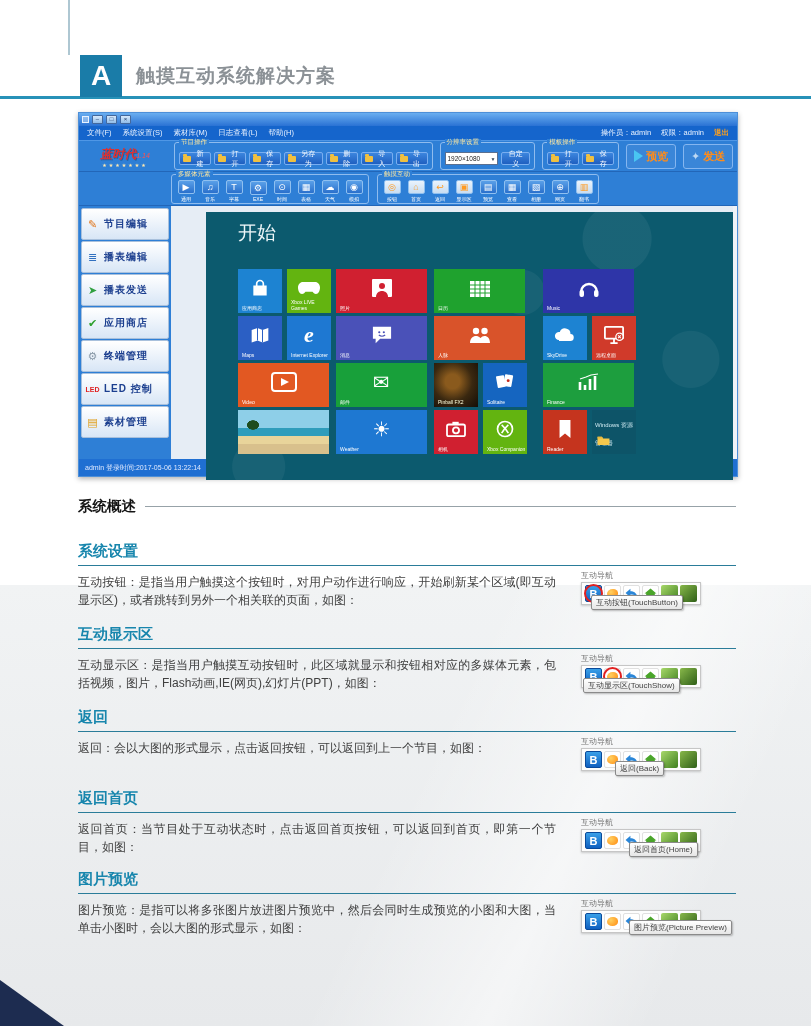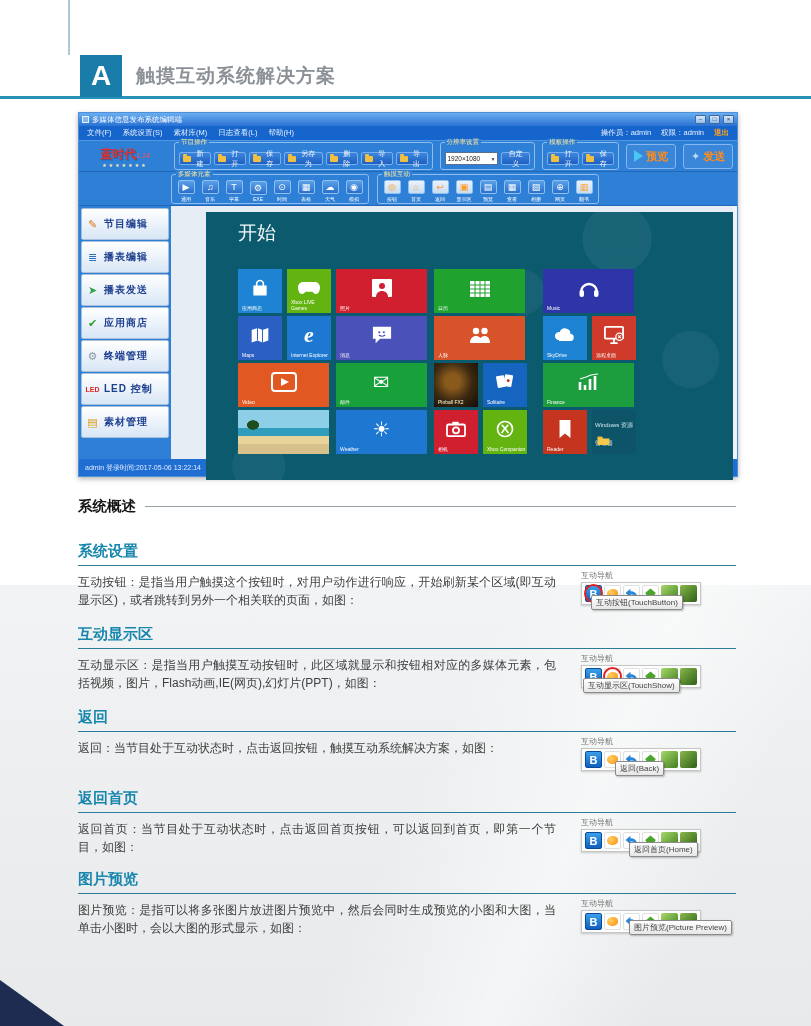--- a/index.html
+++ b/index.html
@@ -29,21 +29,21 @@
   .tb-title{font-size:7.5px;color:#fff;flex:1;white-space:nowrap;}
   .tb-btn{width:11px;height:9px;background:linear-gradient(#d8e9fb,#8fbce8);border:1px solid #44689c;
     border-radius:1px;font-size:6px;line-height:7px;text-align:center;color:#17305c;box-sizing:border-box;}
   .menubar{height:14px;background:#1565cc;display:flex;align-items:center;padding:0 8px;gap:11px;
     font-size:7.5px;color:#e8f1ff;flex:0 0 auto;}
   .menu-right{margin-left:auto;display:flex;gap:10px;align-items:center;}
   .menu-exit{color:#ffa01e;font-weight:bold;}
   .toolbar1{height:32px;display:flex;align-items:center;gap:7px;padding:1px 4px;flex:0 0 auto;
     border-top:1px solid #4f97e6;border-bottom:1px solid #2266b8;box-sizing:border-box;}
   .logo{width:84px;flex:0 0 auto;text-align:center;line-height:1;}
-  .logo-text{color:#e03030;font-size:12px;font-weight:bold;text-shadow:1px 1px 0 rgba(0,0,0,.25);}
+  .logo-text{color:#e03030;font-size:12px;font-weight:bold;font-style:italic;text-shadow:1px 1px 0 rgba(0,0,0,.25);}
   .logo-ver{color:#ff5050;font-size:7px;font-style:italic;}
   .logo-stars{font-size:5px;color:#ffe9b0;letter-spacing:2px;margin-top:2px;}
   .grp{position:relative;border:1px solid #8fbcee;border-radius:3px;display:flex;align-items:center;
     gap:3px;padding:7px 4px 2px 4px;box-sizing:border-box;height:28px;}
   .glabel{position:absolute;top:-4px;left:4px;background:#2e7fd6;padding:0 2px;font-size:6.5px;color:#ffe8a0;line-height:1;}
   .btn7{display:flex;align-items:center;gap:2px;background:linear-gradient(#3c86de,#1f5fc0);
     border:1px solid #79aef0;border-radius:2px;padding:1px 3px;font-size:7px;color:#fff;height:13px;box-sizing:border-box;}
   .fold{width:8px;height:6px;background:#f0c040;border-radius:1px;flex:0 0 auto;position:relative;}
   .fold::before{content:"";position:absolute;left:0;top:-2px;width:4px;height:2px;background:#f0c040;border-radius:1px 1px 0 0;}
   .res-select{width:54px;height:13px;background:#fff;border:1px solid #5a6f90;font-size:6.5px;color:#222;
@@ -136,21 +136,20 @@
 
   <div class="hdr">
     <div class="hdr-box">A</div>
     <div class="hdr-title">触摸互动系统解决方案</div>
   </div>
   <div class="hdr-rule"></div>
 
   <div class="app">
     <div class="titlebar">
       <span class="tb-ico"></span>
-      <span class="tb-title">多媒体信息发布系统编辑端</span>
       <span class="tb-btn">–</span>
       <span class="tb-btn">□</span>
       <span class="tb-btn">×</span>
     </div>
 
     <div class="menubar">
       <span>文件(F)</span>
       <span>系统设置(S)</span>
       <span>素材库(M)</span>
       <span>日志查看(L)</span>
@@ -603,21 +602,21 @@
             </div>
             <div class="tooltip tp-1">互动显示区(TouchShow)</div>
           </div>
         </div>
       </div>
 
       <div class="sec">
         <h3>返回</h3>
         <div class="rule"></div>
         <div class="row short">
-          <p>返回：当节目处于互动状态时，点击返回按钮，触摸互动系统解决方案，如图：</p>
+          <p>返回：会以大图的形式显示，点击返回按钮，可以返回到上一个节目，如图：</p>
           <div class="figure">
             <div class="fig-label">互动导航</div>
             <div class="strip">
               <span class="nico n-b">B</span>
               <span class="nico n-white">
                   <span class="blob"></span>
                 </span>
               <span class="nico n-white">
                   <svg width="13" height="11" viewBox="0 0 24 20">
                     <path d="M10 1L1 9l9 8v-5c6-1 10 2 13 7 0-8-5-13-13-13z" fill="#2a86d8"></path>

